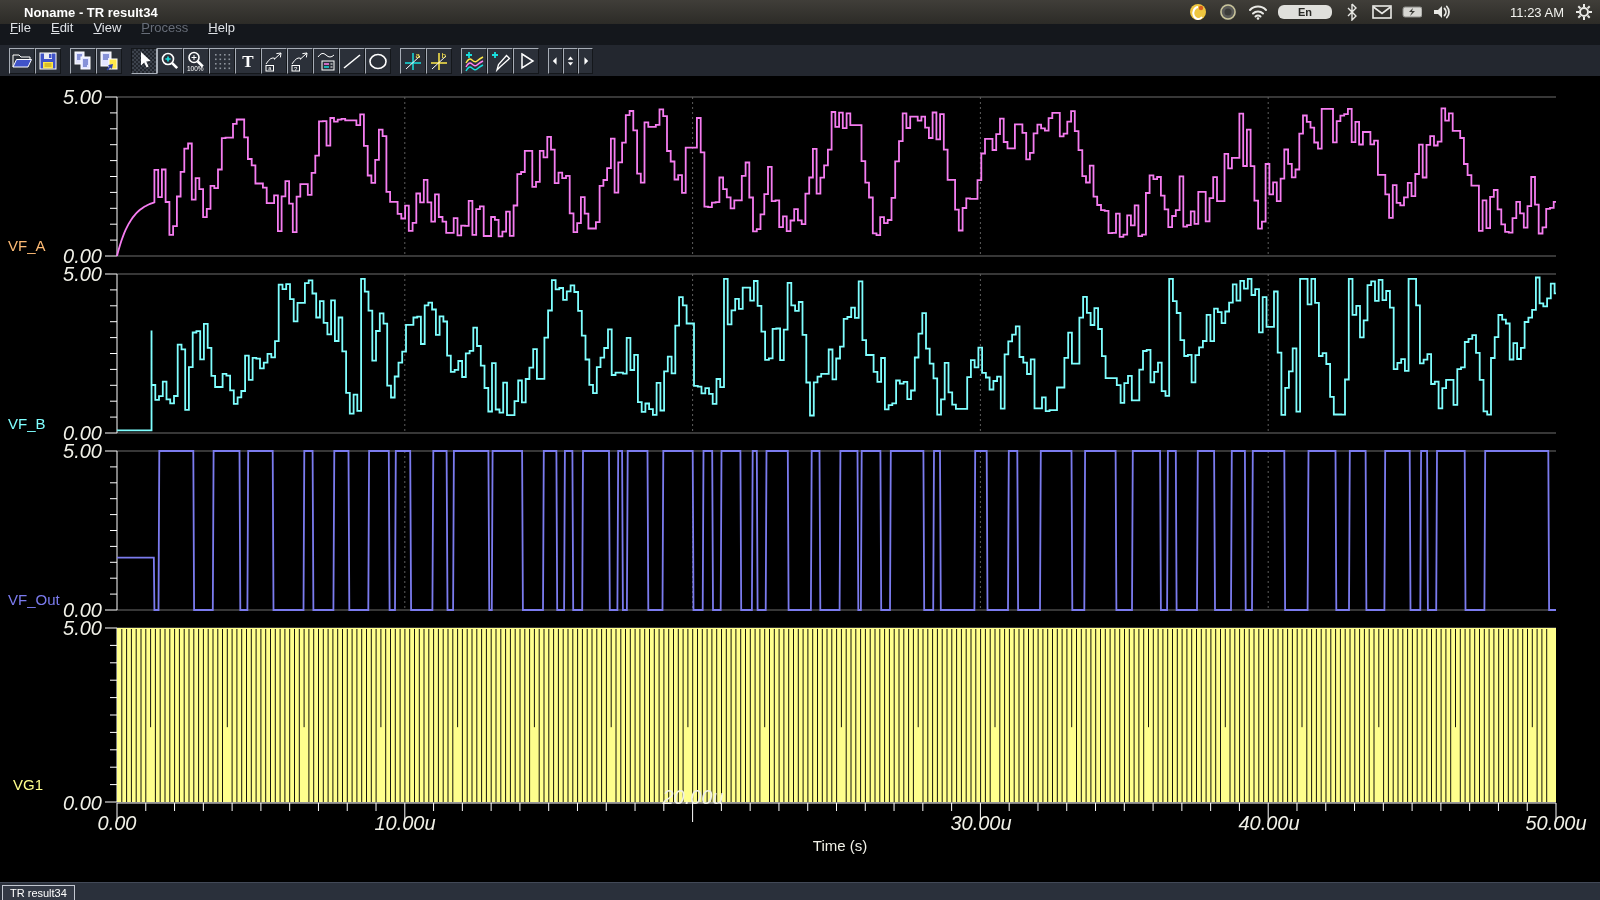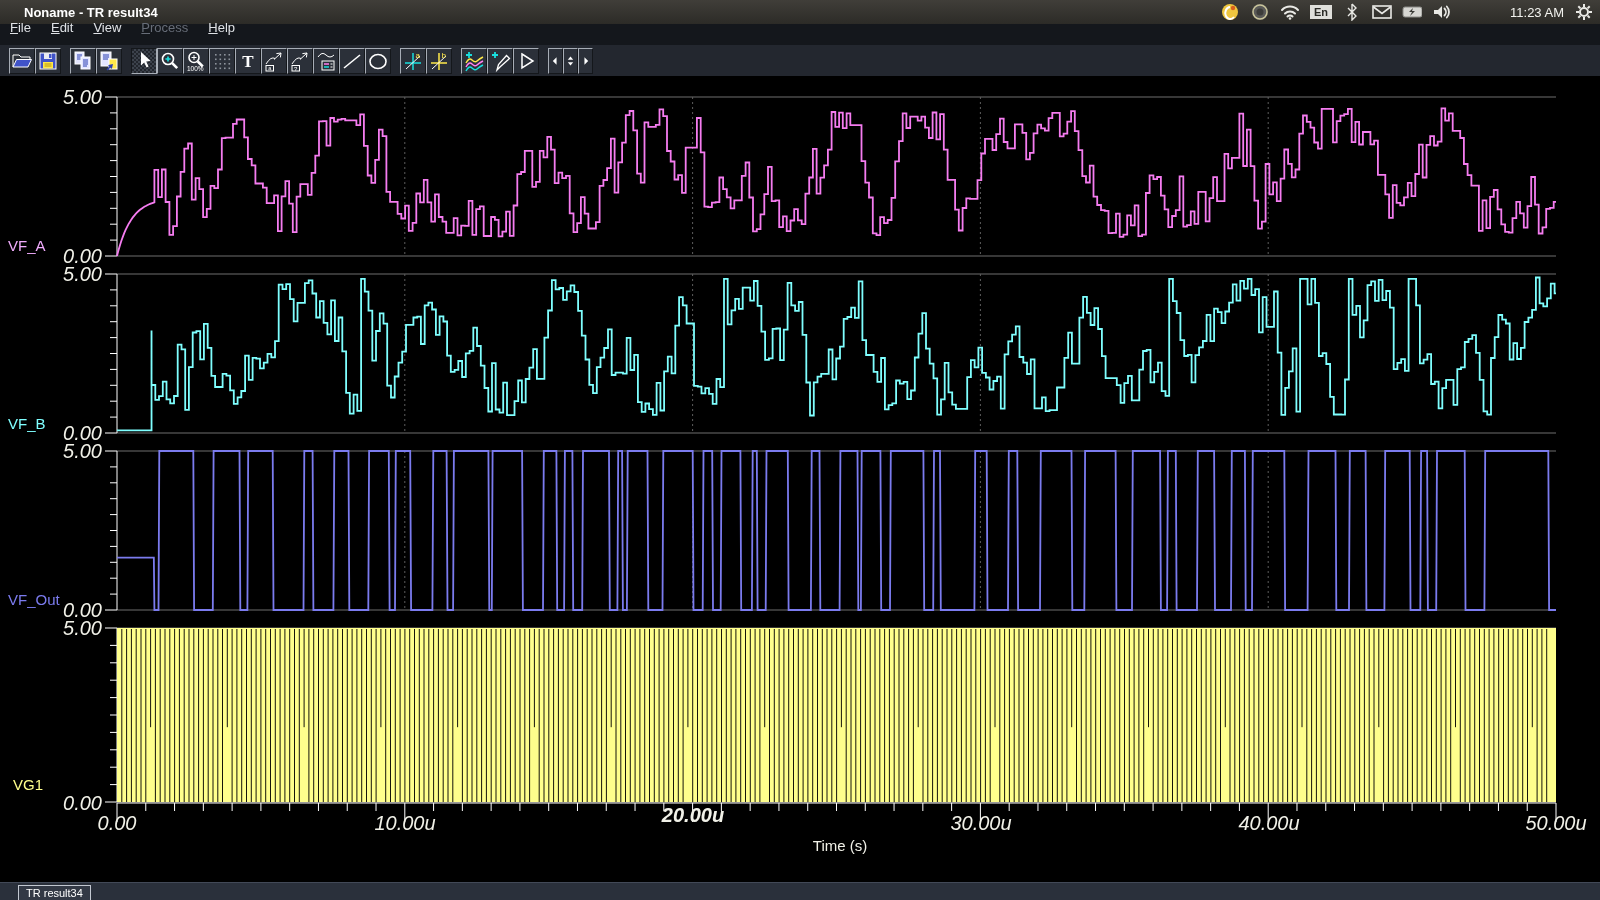--- a/index.html
+++ b/index.html
@@ -7,21 +7,21 @@
   #app{position:relative;width:1600px;height:900px;background:#000;}
 
   
   .titlebar{position:absolute;left:0;top:0;width:1600px;height:24px;
     background:linear-gradient(#403e39,#2c2b27);border-bottom:1px solid #1a1915;
     display:flex;align-items:center;}
   .titlebar .title{color:#ffffff;font-weight:bold;font-size:13px;padding-left:24px;flex:0 0 auto;}
   .tray{position:absolute;right:6px;top:0;height:24px;display:flex;align-items:center;gap:10px;}
   .tray .ticon{width:20px;height:20px;display:flex;align-items:center;justify-content:center;}
   .tray .kbd{background:#dfdfdb;color:#2a2a26;font-size:11px;font-weight:bold;
-    padding:1px 4px;border-radius:0;}
+    padding:1px 20px;border-radius:6px;}
   .tray .clock{color:#f2f2ee;font-size:13px;margin-left:48px;}
 
   
   .menubar{position:absolute;left:0;top:24px;width:1600px;height:21px;background:#14171c;
     display:flex;align-items:center;border-bottom:1px solid #0c0e11;}
   .menu-item{color:#dfe2e6;font-size:13px;padding:0 10px;height:36px;line-height:21px;cursor:default;}
   .menu-item.disabled{color:#676d78;text-align:right;}
   .menu-item u{text-decoration:underline;}
 
   
@@ -40,21 +40,21 @@
   .plot svg{position:absolute;left:0;top:0;}
   .axis-num{position:absolute;color:#f1f1e8;font-size:20px;font-style:italic;line-height:18px;}
   .ylab{width:66px;text-align:right;}
   .xlab{width:90px;text-align:center;}
   .xtitle{position:absolute;color:#f1f1e8;font-size:15px;width:160px;text-align:center;}
   .series-label{position:absolute;font-size:15px;line-height:18px;}
 
   
   .tabbar{position:absolute;left:0;top:882px;width:1600px;height:18px;background:#2a303b;
     border-top:1px solid #424957;display:flex;align-items:flex-end;}
-  .tab{margin-left:18px;height:16px;line-height:15px;padding:0 7px;background:#333945;color:#ffffff;
+  .tab{margin-left:2px;height:16px;line-height:15px;padding:0 7px;background:#333945;color:#ffffff;
     font-size:11px;border:1px solid #c3c8d1;border-bottom:none;box-sizing:border-box;}
 </style>
 </head>
 <body>
 
 <div id="app">
 
   <div class="titlebar">
     <span class="title">Noname - TR result34</span>
     <div class="tray">
@@ -426,37 +426,37 @@
         <line x1="1498.44" y1="727" x2="1498.44" y2="735" stroke="#ffffff"></line>
         <line x1="1527.22" y1="727" x2="1527.22" y2="735" stroke="#ffffff"></line>
         <line x1="1556" y1="727" x2="1556" y2="746" stroke="#ffffff"></line>
         <path d="M117,180L118.4,174.5L119.9,169.5L121.3,165.0L122.8,160.9L124.2,157.2L125.6,153.9L127.1,150.9L128.5,148.1L130.0,145.7L131.4,143.4L132.8,141.4L134.3,139.6L135.7,137.9L137.1,136.4L138.6,135.0L140.0,133.8L141.5,132.7L142.9,131.7L144.3,130.8L145.8,130.0L147.2,129.2L148.7,128.5L150.1,127.9L151.5,127.4L153.0,126.9L154.4,126.4L154.4,93.8L158.2,93.8L158.2,121.1L161.9,121.1L161.9,93.5L165.6,93.5L165.6,126.0L169.4,126.0L169.4,158.8L173.1,158.8L173.1,150.2L176.9,150.2L176.9,120.5L180.6,120.5L180.6,95.8L184.3,95.8L184.3,72.6L188.1,72.6L188.1,67.5L191.8,67.5L191.8,123.6L195.6,123.6L195.6,102.1L199.3,102.1L199.3,113.1L203.1,113.1L203.1,141.1L206.8,141.1L206.8,132.9L210.5,132.9L210.5,109.8L214.3,109.8L214.3,112.2L218.0,112.2L218.0,93.5L221.8,93.5L221.8,62.2L225.5,62.2L225.5,61.6L229.2,61.6L229.2,61.6L233.0,61.6L233.0,47.9L236.7,47.9L236.7,43.5L240.5,43.5L240.5,43.5L244.2,43.5L244.2,61.3L247.9,61.3L247.9,83.0L251.7,83.0L251.7,89.4L255.4,89.4L255.4,107.5L259.2,107.5L259.2,107.5L262.9,107.5L262.9,111.7L266.7,111.7L266.7,127.1L270.4,127.1L270.4,127.1L274.1,127.1L274.1,119.4L277.9,119.4L277.9,155.2L281.6,155.2L281.6,120.3L285.4,120.3L285.4,105.1L289.1,105.1L289.1,127.7L292.8,127.7L292.8,156.1L296.6,156.1L296.6,120.6L300.3,120.6L300.3,108.1L304.1,108.1L304.1,108.1L307.8,108.1L307.8,118.9L311.6,118.9L311.6,96.8L315.3,96.8L315.3,79.6L319.0,79.6L319.0,45.3L322.8,45.3L322.8,45.1L326.5,45.1L326.5,69.6L330.3,69.6L330.3,42.0L334.0,42.0L334.0,45.7L337.7,45.7L337.7,43.6L341.5,43.6L341.5,42.8L345.2,42.8L345.2,44.4L349.0,44.4L349.0,44.4L352.7,44.4L352.7,44.4L356.4,44.4L356.4,49.2L360.2,49.2L360.2,38.4L363.9,38.4L363.9,69.9L367.7,69.9L367.7,99.5L371.4,99.5L371.4,106.9L375.2,106.9L375.2,83.8L378.9,83.8L378.9,53.7L382.6,53.7L382.6,60.1L386.4,60.1L386.4,115.9L390.1,115.9L390.1,125.9L393.9,125.9L393.9,125.9L397.6,125.9L397.6,137.9L401.3,137.9L401.3,142.5L405.1,142.5L405.1,129.7L408.8,129.7L408.8,154.9L412.6,154.9L412.6,146.9L416.3,146.9L416.3,117.5L420.1,117.5L420.1,126.4L423.8,126.4L423.8,103.9L427.5,103.9L427.5,126.3L431.3,126.3L431.3,145.7L435.0,145.7L435.0,118.3L438.8,118.3L438.8,141.0L442.5,141.0L442.5,145.6L446.2,145.6L446.2,156.8L450.0,156.8L450.0,156.8L453.7,156.8L453.7,142.1L457.5,142.1L457.5,159.3L461.2,159.3L461.2,149.7L465.0,149.7L465.0,149.9L468.7,149.9L468.7,124.8L472.4,124.8L472.4,158.8L476.2,158.8L476.2,133.1L479.9,133.1L479.9,130.3L483.7,130.3L483.7,160.0L487.4,160.0L487.4,160.0L491.1,160.0L491.1,141.0L494.9,141.0L494.9,143.9L498.6,143.9L498.6,160.4L502.4,160.4L502.4,155.7L506.1,155.7L506.1,135.7L509.8,135.7L509.8,159.9L513.6,159.9L513.6,129.5L517.3,129.5L517.3,98.1L521.1,98.1L521.1,96.0L524.8,96.0L524.8,74.8L528.6,74.8L528.6,74.8L532.3,74.8L532.3,110.9L536.0,110.9L536.0,105.9L539.8,105.9L539.8,74.8L543.5,74.8L543.5,81.3L547.3,81.3L547.3,60.9L551.0,60.9L551.0,73.7L554.7,73.7L554.7,107.2L558.5,107.2L558.5,96.6L562.2,96.6L562.2,102.1L566.0,102.1L566.0,99.8L569.7,99.8L569.7,137.3L573.5,137.3L573.5,156.2L577.2,156.2L577.2,147.2L580.9,147.2L580.9,121.2L584.7,121.2L584.7,137.7L588.4,137.7L588.4,152.5L592.2,152.5L592.2,152.5L595.9,152.5L595.9,146.1L599.6,146.1L599.6,109.8L603.4,109.8L603.4,104.0L607.1,104.0L607.1,92.2L610.9,92.2L610.9,62.6L614.6,62.6L614.6,116.7L618.3,116.7L618.3,86.3L622.1,86.3L622.1,66.7L625.8,66.7L625.8,39.1L629.6,39.1L629.6,35.0L633.3,35.0L633.3,54.3L637.1,54.3L637.1,97.6L640.8,97.6L640.8,106.7L644.5,106.7L644.5,46.4L648.3,46.4L648.3,50.9L652.0,50.9L652.0,50.9L655.8,50.9L655.8,48.8L659.5,48.8L659.5,33.3L663.2,33.3L663.2,40.2L667.0,40.2L667.0,75.0L670.7,75.0L670.7,85.5L674.5,85.5L674.5,103.5L678.2,103.5L678.2,99.1L682.0,99.1L682.0,116.8L685.7,116.8L685.7,71.6L689.4,71.6L689.4,71.6L693.2,71.6L693.2,71.6L696.9,71.6L696.9,42.0L700.7,42.0L700.7,76.3L704.4,76.3L704.4,130.7L708.1,130.7L708.1,131.1L711.9,131.1L711.9,126.6L715.6,126.6L715.6,126.1L719.4,126.1L719.4,101.5L723.1,101.5L723.1,113.1L726.8,113.1L726.8,121.3L730.6,121.3L730.6,132.4L734.3,132.4L734.3,124.3L738.1,124.3L738.1,124.3L741.8,124.3L741.8,99.8L745.6,99.8L745.6,86.5L749.3,86.5L749.3,121.5L753.0,121.5L753.0,155.3L756.8,155.3L756.8,153.2L760.5,153.2L760.5,138.3L764.3,138.3L764.3,118.1L768.0,118.1L768.0,90.9L771.7,90.9L771.7,125.2L775.5,125.2L775.5,124.3L779.2,124.3L779.2,151.2L783.0,151.2L783.0,140.4L786.7,140.4L786.7,155.2L790.5,155.2L790.5,144.5L794.2,144.5L794.2,133.1L797.9,133.1L797.9,144.4L801.7,144.4L801.7,148.1L805.4,148.1L805.4,117.7L809.2,117.7L809.2,101.5L812.9,101.5L812.9,72.8L816.6,72.8L816.6,117.7L820.4,117.7L820.4,101.7L824.1,101.7L824.1,89.4L827.9,89.4L827.9,73.6L831.6,73.6L831.6,36.0L835.3,36.0L835.3,50.8L839.1,50.8L839.1,36.7L842.8,36.7L842.8,52.1L846.6,52.1L846.6,37.3L850.3,37.3L850.3,49.1L854.1,49.1L854.1,49.1L857.8,49.1L857.8,49.1L861.5,49.1L861.5,85.1L865.3,85.1L865.3,106.6L869.0,106.6L869.0,121.5L872.8,121.5L872.8,157.3L876.5,157.3L876.5,159.1L880.2,159.1L880.2,141.1L884.0,141.1L884.0,147.2L887.7,147.2L887.7,144.0L891.5,144.0L891.5,121.8L895.2,121.8L895.2,85.4L899.0,85.4L899.0,65.2L902.7,65.2L902.7,37.4L906.4,37.4L906.4,52.0L910.2,52.0L910.2,40.6L913.9,40.6L913.9,40.6L917.7,40.6L917.7,44.6L921.4,44.6L921.4,40.7L925.1,40.7L925.1,51.6L928.9,51.6L928.9,62.0L932.6,62.0L932.6,36.5L936.4,36.5L936.4,63.3L940.1,63.3L940.1,38.2L943.8,38.2L943.8,73.7L947.6,73.7L947.6,103.8L951.3,103.8L951.3,103.8L955.1,103.8L955.1,133.7L958.8,133.7L958.8,154.5L962.6,154.5L962.6,132.0L966.3,132.0L966.3,122.4L970.0,122.4L970.0,122.9L973.8,122.9L973.8,122.9L977.5,122.9L977.5,104.2L981.3,104.2L981.3,77.5L985.0,77.5L985.0,62.9L988.7,62.9L988.7,62.9L992.5,62.9L992.5,74.0L996.2,74.0L996.2,58.1L1000.0,58.1L1000.0,42.6L1003.7,42.6L1003.7,66.0L1007.5,66.0L1007.5,72.4L1011.2,72.4L1011.2,72.4L1014.9,72.4L1014.9,48.4L1018.7,48.4L1018.7,48.4L1022.4,48.4L1022.4,56.9L1026.2,56.9L1026.2,83.4L1029.9,83.4L1029.9,76.8L1033.6,76.8L1033.6,57.4L1037.4,57.4L1037.4,48.7L1041.1,48.7L1041.1,52.3L1044.9,52.3L1044.9,54.7L1048.6,54.7L1048.6,42.1L1052.3,42.1L1052.3,36.8L1056.1,36.8L1056.1,36.8L1059.8,36.8L1059.8,60.3L1063.6,60.3L1063.6,57.7L1067.3,57.7L1067.3,45.7L1071.1,45.7L1071.1,35.2L1074.8,35.2L1074.8,55.2L1078.5,55.2L1078.5,74.1L1082.3,74.1L1082.3,100.2L1086.0,100.2L1086.0,106.5L1089.8,106.5L1089.8,89.6L1093.5,89.6L1093.5,120.7L1097.2,120.7L1097.2,129.0L1101.0,129.0L1101.0,134.1L1104.7,134.1L1104.7,134.8L1108.5,134.8L1108.5,157.1L1112.2,157.1L1112.2,156.9L1116.0,156.9L1116.0,137.6L1119.7,137.6L1119.7,160.8L1123.4,160.8L1123.4,158.6L1127.2,158.6L1127.2,139.3L1130.9,139.3L1130.9,149.4L1134.7,149.4L1134.7,129.4L1138.4,129.4L1138.4,160.1L1142.1,160.1L1142.1,158.6L1145.9,158.6L1145.9,117.0L1149.6,117.0L1149.6,99.3L1153.4,99.3L1153.4,103.2L1157.1,103.2L1157.1,101.0L1160.9,101.0L1160.9,119.6L1164.6,119.6L1164.6,133.3L1168.3,133.3L1168.3,151.2L1172.1,151.2L1172.1,140.0L1175.8,140.0L1175.8,134.2L1179.6,134.2L1179.6,100.4L1183.3,100.4L1183.3,150.7L1187.0,150.7L1187.0,149.2L1190.8,149.2L1190.8,135.4L1194.5,135.4L1194.5,147.9L1198.3,147.9L1198.3,115.8L1202.0,115.8L1202.0,115.8L1205.7,115.8L1205.7,145.3L1209.5,145.3L1209.5,122.1L1213.2,122.1L1213.2,101.2L1217.0,101.2L1217.0,125.1L1220.7,125.1L1220.7,125.1L1224.5,125.1L1224.5,77.9L1228.2,77.9L1228.2,92.4L1231.9,92.4L1231.9,81.8L1235.7,81.8L1235.7,81.8L1239.4,81.8L1239.4,37.7L1243.2,37.7L1243.2,90.0L1246.9,90.0L1246.9,53.7L1250.6,53.7L1250.6,90.1L1254.4,90.1L1254.4,124.7L1258.1,124.7L1258.1,152.7L1261.9,152.7L1261.9,145.6L1265.6,145.6L1265.6,88.0L1269.4,88.0L1269.4,118.3L1273.1,118.3L1273.1,106.4L1276.8,106.4L1276.8,125.2L1280.6,125.2L1280.6,102.6L1284.3,102.6L1284.3,73.5L1288.1,73.5L1288.1,87.9L1291.8,87.9L1291.8,101.3L1295.5,101.3L1295.5,93.5L1299.3,93.5L1299.3,57.6L1303.0,57.6L1303.0,39.5L1306.8,39.5L1306.8,45.8L1310.5,45.8L1310.5,51.6L1314.2,51.6L1314.2,66.5L1318.0,66.5L1318.0,72.7L1321.7,72.7L1321.7,32.9L1325.5,32.9L1325.5,32.9L1329.2,32.9L1329.2,32.9L1333.0,32.9L1333.0,66.4L1336.7,66.4L1336.7,45.2L1340.4,45.2L1340.4,39.6L1344.2,39.6L1344.2,38.2L1347.9,38.2L1347.9,32.8L1351.7,32.8L1351.7,66.1L1355.4,66.1L1355.4,45.9L1359.1,45.9L1359.1,68.5L1362.9,68.5L1362.9,56.0L1366.6,56.0L1366.6,56.0L1370.4,56.0L1370.4,68.4L1374.1,68.4L1374.1,64.7L1377.9,64.7L1377.9,98.9L1381.6,98.9L1381.6,98.9L1385.3,98.9L1385.3,118.3L1389.1,118.3L1389.1,141.9L1392.8,141.9L1392.8,109.1L1396.6,109.1L1396.6,126.9L1400.3,126.9L1400.3,129.4L1404.0,129.4L1404.0,121.3L1407.8,121.3L1407.8,106.8L1411.5,106.8L1411.5,120.1L1415.3,120.1L1415.3,98.0L1419.0,98.0L1419.0,68.6L1422.7,68.6L1422.7,101.5L1426.5,101.5L1426.5,68.9L1430.2,68.9L1430.2,60.1L1434.0,60.1L1434.0,69.5L1437.7,69.5L1437.7,65.7L1441.5,65.7L1441.5,32.3L1445.2,32.3L1445.2,44.7L1448.9,44.7L1448.9,37.4L1452.7,37.4L1452.7,54.8L1456.4,54.8L1456.4,54.8L1460.2,54.8L1460.2,62.0L1463.9,62.0L1463.9,88.0L1467.6,88.0L1467.6,99.2L1471.4,99.2L1471.4,109.6L1475.1,109.6L1475.1,109.6L1478.9,109.6L1478.9,154.9L1482.6,154.9L1482.6,124.3L1486.4,124.3L1486.4,152.1L1490.1,152.1L1490.1,120.8L1493.8,120.8L1493.8,114.0L1497.6,114.0L1497.6,133.3L1501.3,133.3L1501.3,148.4L1505.1,148.4L1505.1,155.9L1508.8,155.9L1508.8,156.7L1512.5,156.7L1512.5,142.2L1516.3,142.2L1516.3,125.9L1520.0,125.9L1520.0,137.3L1523.8,137.3L1523.8,151.7L1527.5,151.7L1527.5,130.2L1531.2,130.2L1531.2,101.0L1535.0,101.0L1535.0,128.6L1538.7,128.6L1538.7,157.5L1542.5,157.5L1542.5,151.3L1546.2,151.3L1546.2,132.8L1550.0,132.8L1550.0,131.8L1553.7,131.8L1553.7,125.8L1556,125.8" fill="none" stroke="#F57CF0" stroke-width="1.8"></path>
         <path d="M117,354.456L151.536,354.456L151.536,255.5L151.5,255.5L151.5,309.0L155.3,309.0L155.3,323.9L159.0,323.9L159.0,320.1L162.8,320.1L162.8,305.7L166.5,305.7L166.5,323.3L170.2,323.3L170.2,327.3L174.0,327.3L174.0,320.0L177.7,320.0L177.7,268.7L181.5,268.7L181.5,273.4L185.2,273.4L185.2,333.9L188.9,333.9L188.9,291.1L192.7,291.1L192.7,256.5L196.4,256.5L196.4,255.2L200.2,255.2L200.2,283.4L203.9,283.4L203.9,247.9L207.7,247.9L207.7,271.8L211.4,271.8L211.4,299.8L215.1,299.8L215.1,311.0L218.9,311.0L218.9,311.0L222.6,311.0L222.6,297.9L226.4,297.9L226.4,299.7L230.1,299.7L230.1,314.3L233.8,314.3L233.8,327.9L237.6,327.9L237.6,321.4L241.3,321.4L241.3,315.0L245.1,315.0L245.1,279.6L248.8,279.6L248.8,303.9L252.6,303.9L252.6,281.9L256.3,281.9L256.3,282.6L260.0,282.6L260.0,292.3L263.8,292.3L263.8,286.7L267.5,286.7L267.5,277.9L271.3,277.9L271.3,281.3L275.0,281.3L275.0,265.1L278.7,265.1L278.7,208.7L282.5,208.7L282.5,213.1L286.2,213.1L286.2,208.1L290.0,208.1L290.0,223.2L293.7,223.2L293.7,245.3L297.5,245.3L297.5,226.8L301.2,226.8L301.2,226.8L304.9,226.8L304.9,207.2L308.7,207.2L308.7,204.4L312.4,204.4L312.4,217.5L316.2,217.5L316.2,241.5L319.9,241.5L319.9,225.1L323.6,225.1L323.6,246.9L327.4,246.9L327.4,258.3L331.1,258.3L331.1,224.4L334.9,224.4L334.9,265.0L338.6,265.0L338.6,241.5L342.3,241.5L342.3,275.4L346.1,275.4L346.1,316.8L349.8,316.8L349.8,337.7L353.6,337.7L353.6,318.6L357.3,318.6L357.3,334.9L361.1,334.9L361.1,202.8L364.8,202.8L364.8,215.7L368.5,215.7L368.5,234.6L372.3,234.6L372.3,284.6L376.0,284.6L376.0,255.0L379.8,255.0L379.8,237.3L383.5,237.3L383.5,247.7L387.2,247.7L387.2,309.6L391.0,309.6L391.0,321.5L394.7,321.5L394.7,300.5L398.5,300.5L398.5,286.7L402.2,286.7L402.2,275.7L406.0,275.7L406.0,248.9L409.7,248.9L409.7,248.9L413.4,248.9L413.4,241.5L417.2,241.5L417.2,240.6L420.9,240.6L420.9,268.0L424.7,268.0L424.7,229.4L428.4,229.4L428.4,226.7L432.1,226.7L432.1,233.5L435.9,233.5L435.9,258.8L439.6,258.8L439.6,240.3L443.4,240.3L443.4,245.5L447.1,245.5L447.1,279.6L450.8,279.6L450.8,295.8L454.6,295.8L454.6,293.9L458.3,293.9L458.3,285.0L462.1,285.0L462.1,301.0L465.8,301.0L465.8,277.3L469.6,277.3L469.6,274.9L473.3,274.9L473.3,251.7L477.0,251.7L477.0,270.0L480.8,270.0L480.8,289.6L484.5,289.6L484.5,312.0L488.3,312.0L488.3,335.5L492.0,335.5L492.0,287.1L495.7,287.1L495.7,333.5L499.5,333.5L499.5,336.6L503.2,336.6L503.2,306.6L507.0,306.6L507.0,339.1L510.7,339.1L510.7,339.1L514.5,339.1L514.5,325.2L518.2,325.2L518.2,304.5L521.9,304.5L521.9,326.4L525.7,326.4L525.7,303.0L529.4,303.0L529.4,291.6L533.2,291.6L533.2,273.1L536.9,273.1L536.9,302.8L540.6,302.8L540.6,302.8L544.4,302.8L544.4,261.6L548.1,261.6L548.1,234.5L551.9,234.5L551.9,204.2L555.6,204.2L555.6,213.4L559.3,213.4L559.3,212.0L563.1,212.0L563.1,223.8L566.8,223.8L566.8,215.4L570.6,215.4L570.6,209.3L574.3,209.3L574.3,216.0L578.1,216.0L578.1,234.9L581.8,234.9L581.8,259.7L585.5,259.7L585.5,283.5L589.3,283.5L589.3,308.8L593.0,308.8L593.0,317.2L596.8,317.2L596.8,291.2L600.5,291.2L600.5,281.6L604.2,281.6L604.2,272.0L608.0,272.0L608.0,253.4L611.7,253.4L611.7,299.0L615.5,299.0L615.5,296.6L619.2,296.6L619.2,296.6L623.0,296.6L623.0,297.6L626.7,297.6L626.7,261.8L630.4,261.8L630.4,294.0L634.2,294.0L634.2,278.9L637.9,278.9L637.9,326.2L641.7,326.2L641.7,335.9L645.4,335.9L645.4,327.5L649.1,327.5L649.1,333.1L652.9,333.1L652.9,338.8L656.6,338.8L656.6,306.8L660.4,306.8L660.4,334.5L664.1,334.5L664.1,295.3L667.8,295.3L667.8,280.6L671.6,280.6L671.6,297.3L675.3,297.3L675.3,249.6L679.1,249.6L679.1,221.2L682.8,221.2L682.8,229.4L686.6,229.4L686.6,247.5L690.3,247.5L690.3,247.5L694.0,247.5L694.0,309.8L697.8,309.8L697.8,310.6L701.5,310.6L701.5,317.4L705.3,317.4L705.3,312.2L709.0,312.2L709.0,317.9L712.7,317.9L712.7,327.9L716.5,327.9L716.5,303.0L720.2,303.0L720.2,311.2L724.0,311.2L724.0,202.8L727.7,202.8L727.7,248.3L731.5,248.3L731.5,234.3L735.2,234.3L735.2,222.8L738.9,222.8L738.9,232.8L742.7,232.8L742.7,211.6L746.4,211.6L746.4,211.6L750.2,211.6L750.2,224.7L753.9,224.7L753.9,205.0L757.6,205.0L757.6,229.9L761.4,229.9L761.4,255.6L765.1,255.6L765.1,283.8L768.9,283.8L768.9,282.3L772.6,282.3L772.6,252.8L776.3,252.8L776.3,252.5L780.1,252.5L780.1,284.2L783.8,284.2L783.8,253.6L787.6,253.6L787.6,206.8L791.3,206.8L791.3,229.4L795.1,229.4L795.1,234.9L798.8,234.9L798.8,226.0L802.5,226.0L802.5,258.9L806.3,258.9L806.3,306.5L810.0,306.5L810.0,339.5L813.8,339.5L813.8,306.3L817.5,306.3L817.5,300.7L821.2,300.7L821.2,297.8L825.0,297.8L825.0,297.8L828.7,297.8L828.7,273.5L832.5,273.5L832.5,303.4L836.2,303.4L836.2,282.5L840.0,282.5L840.0,270.6L843.7,270.6L843.7,242.9L847.4,242.9L847.4,241.0L851.2,241.0L851.2,231.6L854.9,231.6L854.9,241.8L858.7,241.8L858.7,205.3L862.4,205.3L862.4,264.1L866.1,264.1L866.1,279.0L869.9,279.0L869.9,279.0L873.6,279.0L873.6,295.9L877.4,295.9L877.4,305.9L881.1,305.9L881.1,282.0L884.9,282.0L884.9,333.4L888.6,333.4L888.6,329.2L892.3,329.2L892.3,327.4L896.1,327.4L896.1,304.5L899.8,304.5L899.8,307.7L903.6,307.7L903.6,305.9L907.3,305.9L907.3,323.2L911.0,323.2L911.0,314.5L914.8,314.5L914.8,281.5L918.5,281.5L918.5,257.6L922.3,257.6L922.3,237.1L926.0,237.1L926.0,272.7L929.7,272.7L929.7,287.6L933.5,287.6L933.5,302.4L937.2,302.4L937.2,338.7L941.0,338.7L941.0,323.4L944.7,323.4L944.7,286.9L948.5,286.9L948.5,316.4L952.2,316.4L952.2,328.7L955.9,328.7L955.9,332.9L959.7,332.9L959.7,332.9L963.4,332.9L963.4,332.9L967.2,332.9L967.2,301.2L970.9,301.2L970.9,284.1L974.6,284.1L974.6,291.3L978.4,291.3L978.4,271.7L982.1,271.7L982.1,296.8L985.9,296.8L985.9,301.5L989.6,301.5L989.6,313.5L993.4,313.5L993.4,305.0L997.1,305.0L997.1,300.7L1000.8,300.7L1000.8,332.6L1004.6,332.6L1004.6,278.3L1008.3,278.3L1008.3,265.4L1012.1,265.4L1012.1,258.7L1015.8,258.7L1015.8,250.3L1019.5,250.3L1019.5,281.0L1023.3,281.0L1023.3,286.6L1027.0,286.6L1027.0,298.0L1030.8,298.0L1030.8,283.3L1034.5,283.3L1034.5,332.3L1038.2,332.3L1038.2,332.3L1042.0,332.3L1042.0,321.4L1045.7,321.4L1045.7,335.1L1049.5,335.1L1049.5,334.1L1053.2,334.1L1053.2,334.1L1057.0,334.1L1057.0,311.5L1060.7,311.5L1060.7,311.5L1064.4,311.5L1064.4,281.8L1068.2,281.8L1068.2,256.7L1071.9,256.7L1071.9,287.6L1075.7,287.6L1075.7,287.6L1079.4,287.6L1079.4,241.7L1083.1,241.7L1083.1,220.9L1086.9,220.9L1086.9,236.9L1090.6,236.9L1090.6,249.0L1094.4,249.0L1094.4,232.1L1098.1,232.1L1098.1,253.0L1101.9,253.0L1101.9,280.2L1105.6,280.2L1105.6,302.2L1109.3,302.2L1109.3,302.2L1113.1,302.2L1113.1,302.2L1116.8,302.2L1116.8,309.1L1120.6,309.1L1120.6,326.9L1124.3,326.9L1124.3,307.2L1128.0,307.2L1128.0,299.8L1131.8,299.8L1131.8,324.4L1135.5,324.4L1135.5,324.4L1139.3,324.4L1139.3,293.7L1143.0,293.7L1143.0,275.0L1146.7,275.0L1146.7,273.8L1150.5,273.8L1150.5,306.3L1154.2,306.3L1154.2,295.8L1158.0,295.8L1158.0,286.6L1161.7,286.6L1161.7,315.2L1165.5,315.2L1165.5,319.9L1169.2,319.9L1169.2,202.8L1172.9,202.8L1172.9,225.1L1176.7,225.1L1176.7,237.0L1180.4,237.0L1180.4,264.2L1184.2,264.2L1184.2,280.0L1187.9,280.0L1187.9,278.8L1191.6,278.8L1191.6,306.4L1195.4,306.4L1195.4,279.2L1199.1,279.2L1199.1,271.4L1202.9,271.4L1202.9,265.0L1206.6,265.0L1206.6,238.8L1210.4,238.8L1210.4,265.2L1214.1,265.2L1214.1,232.6L1217.8,232.6L1217.8,236.2L1221.6,236.2L1221.6,247.2L1225.3,247.2L1225.3,235.5L1229.1,235.5L1229.1,226.7L1232.8,226.7L1232.8,208.4L1236.5,208.4L1236.5,224.7L1240.3,224.7L1240.3,204.9L1244.0,204.9L1244.0,212.7L1247.8,212.7L1247.8,202.8L1251.5,202.8L1251.5,219.0L1255.2,219.0L1255.2,213.2L1259.0,213.2L1259.0,256.4L1262.7,256.4L1262.7,221.2L1266.5,221.2L1266.5,250.8L1270.2,250.8L1270.2,250.8L1274.0,250.8L1274.0,215.5L1277.7,215.5L1277.7,276.7L1281.4,276.7L1281.4,338.8L1285.2,338.8L1285.2,311.9L1288.9,311.9L1288.9,295.3L1292.7,295.3L1292.7,272.3L1296.4,272.3L1296.4,335.6L1300.1,335.6L1300.1,202.8L1303.9,202.8L1303.9,202.9L1307.6,202.9L1307.6,228.4L1311.4,228.4L1311.4,202.8L1315.1,202.8L1315.1,226.8L1318.9,226.8L1318.9,280.0L1322.6,280.0L1322.6,277.1L1326.3,277.1L1326.3,288.0L1330.1,288.0L1330.1,320.9L1333.8,320.9L1333.8,338.5L1337.6,338.5L1337.6,338.5L1341.3,338.5L1341.3,338.7L1345.0,338.7L1345.0,303.5L1348.8,303.5L1348.8,202.8L1352.5,202.8L1352.5,238.9L1356.3,238.9L1356.3,229.8L1360.0,229.8L1360.0,261.3L1363.7,261.3L1363.7,244.3L1367.5,244.3L1367.5,209.1L1371.2,209.1L1371.2,205.4L1375.0,205.4L1375.0,224.8L1378.7,224.8L1378.7,203.8L1382.5,203.8L1382.5,224.2L1386.2,224.2L1386.2,215.0L1389.9,215.0L1389.9,231.6L1393.7,231.6L1393.7,293.1L1397.4,293.1L1397.4,286.8L1401.2,286.8L1401.2,283.1L1404.9,283.1L1404.9,294.8L1408.6,294.8L1408.6,202.8L1412.4,202.8L1412.4,202.8L1416.1,202.8L1416.1,229.3L1419.9,229.3L1419.9,287.3L1423.6,287.3L1423.6,283.7L1427.4,283.7L1427.4,278.1L1431.1,278.1L1431.1,308.0L1434.8,308.0L1434.8,305.7L1438.6,305.7L1438.6,332.4L1442.3,332.4L1442.3,312.1L1446.1,312.1L1446.1,303.9L1449.8,303.9L1449.8,303.9L1453.5,303.9L1453.5,328.8L1457.3,328.8L1457.3,293.1L1461.0,293.1L1461.0,291.4L1464.8,291.4L1464.8,266.0L1468.5,266.0L1468.5,262.9L1472.3,262.9L1472.3,259.1L1476.0,259.1L1476.0,276.9L1479.7,276.9L1479.7,303.9L1483.5,303.9L1483.5,335.3L1487.2,335.3L1487.2,338.6L1491.0,338.6L1491.0,282.0L1494.7,282.0L1494.7,261.2L1498.4,261.2L1498.4,239.0L1502.2,239.0L1502.2,243.7L1505.9,243.7L1505.9,247.5L1509.7,247.5L1509.7,283.5L1513.4,283.5L1513.4,267.1L1517.1,267.1L1517.1,283.0L1520.9,283.0L1520.9,271.9L1524.6,271.9L1524.6,246.0L1528.4,246.0L1528.4,241.7L1532.1,241.7L1532.1,233.9L1535.9,233.9L1535.9,201.5L1539.6,201.5L1539.6,227.4L1543.3,227.4L1543.3,230.3L1547.1,230.3L1547.1,222.3L1550.8,222.3L1550.8,207.6L1554.6,207.6L1554.6,217.4L1556,217.4" fill="none" stroke="#7FFFFF" stroke-width="1.8"></path>
         <path d="M117,481.53000000000003L153.8384,481.53000000000003L154.414,534L158.5,534L159.3,375L193.3,375L194.1,534L212.8,534L213.6,375L239.5,375L240.3,534L247.4,534L248.2,375L272.7,375L273.5,534L303.5,534L304.3,375L312.6,375L313.4,534L333.4,534L334.3,375L348.5,375L349.3,534L368.3,534L369.1,375L388.8,375L389.6,534L395.0,534L395.8,375L410.2,375L411.1,534L432.4,534L433.3,375L446.6,375L447.5,534L453.1,534L453.9,375L488.4,375L489.3,534L491.8,534L492.6,375L522.1,375L522.9,534L543.0,534L543.8,375L556.4,375L557.2,534L564.1,534L564.9,375L572.4,375L573.2,534L582.2,534L583.0,375L609.0,375L609.8,534L617.4,534L618.2,375L622.1,375L622.9,534L626.9,534L627.7,375L647.5,375L648.3,534L662.5,534L663.3,375L692.7,375L693.5,534L702.7,534L703.5,375L712.2,375L713.0,534L720.7,534L721.5,375L740.4,375L741.2,534L751.9,534L752.7,375L756.8,375L757.6,534L765.7,534L766.5,375L787.8,375L788.6,534L810.9,534L811.7,375L819.5,375L820.3,534L839.6,534L840.4,375L857.5,375L858.3,534L860.9,534L861.7,375L880.4,375L881.2,534L890.0,534L890.8,375L923.4,375L924.2,534L933.2,534L934.0,375L940.0,375L940.8,534L974.4,534L975.2,375L986.7,375L987.5,534L1008.0,534L1008.8,375L1017.3,375L1018.1,534L1040.0,534L1040.8,375L1071.5,375L1072.3,534L1084.3,534L1085.1,375L1115.6,375L1116.4,534L1132.0,534L1132.8,375L1160.1,375L1160.9,534L1167.1,534L1167.9,375L1175.8,375L1176.6,534L1197.0,534L1197.8,375L1214.1,375L1215.0,534L1231.0,534L1231.8,375L1244.9,375L1245.7,534L1252.0,534L1252.8,375L1284.3,375L1285.1,534L1307.6,534L1308.5,375L1335.5,375L1336.3,534L1349.0,534L1349.8,375L1365.6,375L1366.4,534L1384.4,534L1385.2,375L1409.7,375L1410.5,534L1420.3,534L1421.1,375L1427.1,375L1427.9,534L1436.2,534L1437.0,375L1464.7,375L1465.5,534L1484.4,534L1485.2,375L1548.3,375L1549.1,534L1556.0,534" fill="none" stroke="#7B7BEE" stroke-width="1.8"></path>
         <rect x="117" y="552" width="1439" height="174" fill="#FFFF8C"></rect>
         <path d="M121.8,553L121.8,726M126.6,553L126.6,726M131.4,553L131.4,726M136.2,553L136.2,726M141.0,553L141.0,726M145.8,553L145.8,726M150.6,553L150.6,651.2M155.4,553L155.4,726M160.2,553L160.2,726M165.0,553L165.0,726M169.8,553L169.8,726M174.6,553L174.6,726M179.4,553L179.4,726M184.2,553L184.2,726M189.0,553L189.0,726M193.8,553L193.8,726M198.6,553L198.6,726M203.4,553L203.4,726M208.2,553L208.2,726M213.0,553L213.0,726M217.8,553L217.8,726M222.5,553L222.5,726M227.3,553L227.3,651.2M232.1,553L232.1,726M236.9,553L236.9,726M241.7,553L241.7,726M246.5,553L246.5,726M251.3,553L251.3,726M256.1,553L256.1,726M260.9,553L260.9,726M265.7,553L265.7,726M270.5,553L270.5,726M275.3,553L275.3,726M280.1,553L280.1,726M284.9,553L284.9,726M289.7,553L289.7,726M294.5,553L294.5,726M299.3,553L299.3,726M304.1,553L304.1,651.2M308.9,553L308.9,726M313.7,553L313.7,726M318.5,553L318.5,726M323.3,553L323.3,726M328.1,553L328.1,726M332.9,553L332.9,726M337.7,553L337.7,726M342.5,553L342.5,726M347.3,553L347.3,726M352.1,553L352.1,726M356.9,553L356.9,726M361.7,553L361.7,726M366.5,553L366.5,726M371.3,553L371.3,726M376.1,553L376.1,726M380.9,553L380.9,651.2M385.7,553L385.7,726M390.5,553L390.5,726M395.3,553L395.3,726M400.1,553L400.1,726M404.9,553L404.9,726M409.7,553L409.7,726M414.5,553L414.5,726M419.3,553L419.3,726M424.0,553L424.0,726M428.8,553L428.8,726M433.6,553L433.6,726M438.4,553L438.4,726M443.2,553L443.2,726M448.0,553L448.0,726M452.8,553L452.8,726M457.6,553L457.6,651.2M462.4,553L462.4,726M467.2,553L467.2,726M472.0,553L472.0,726M476.8,553L476.8,726M481.6,553L481.6,726M486.4,553L486.4,726M491.2,553L491.2,726M496.0,553L496.0,726M500.8,553L500.8,726M505.6,553L505.6,726M510.4,553L510.4,726M515.2,553L515.2,726M520.0,553L520.0,726M524.8,553L524.8,726M529.6,553L529.6,726M534.4,553L534.4,651.2M539.2,553L539.2,726M544.0,553L544.0,726M548.8,553L548.8,726M553.6,553L553.6,726M558.4,553L558.4,726M563.2,553L563.2,726M568.0,553L568.0,726M572.8,553L572.8,726M577.6,553L577.6,726M582.4,553L582.4,726M587.2,553L587.2,726M592.0,553L592.0,726M596.8,553L596.8,726M601.6,553L601.6,726M606.4,553L606.4,726M611.2,553L611.2,651.2M616.0,553L616.0,726M620.8,553L620.8,726M625.5,553L625.5,726M630.3,553L630.3,726M635.1,553L635.1,726M639.9,553L639.9,726M644.7,553L644.7,726M649.5,553L649.5,726M654.3,553L654.3,726M659.1,553L659.1,726M663.9,553L663.9,726M668.7,553L668.7,726M673.5,553L673.5,726M678.3,553L678.3,726M683.1,553L683.1,726M687.9,553L687.9,651.2M692.7,553L692.7,726M697.5,553L697.5,726M702.3,553L702.3,726M707.1,553L707.1,726M711.9,553L711.9,726M716.7,553L716.7,726M721.5,553L721.5,726M726.3,553L726.3,726M731.1,553L731.1,726M735.9,553L735.9,726M740.7,553L740.7,726M745.5,553L745.5,726M750.3,553L750.3,726M755.1,553L755.1,726M759.9,553L759.9,726M764.7,553L764.7,651.2M769.5,553L769.5,726M774.3,553L774.3,726M779.1,553L779.1,726M783.9,553L783.9,726M788.7,553L788.7,726M793.5,553L793.5,726M798.3,553L798.3,726M803.1,553L803.1,726M807.9,553L807.9,726M812.7,553L812.7,726M817.5,553L817.5,726M822.3,553L822.3,726M827.0,553L827.0,726M831.8,553L831.8,726M836.6,553L836.6,726M841.4,553L841.4,651.2M846.2,553L846.2,726M851.0,553L851.0,726M855.8,553L855.8,726M860.6,553L860.6,726M865.4,553L865.4,726M870.2,553L870.2,726M875.0,553L875.0,726M879.8,553L879.8,726M884.6,553L884.6,726M889.4,553L889.4,726M894.2,553L894.2,726M899.0,553L899.0,726M903.8,553L903.8,726M908.6,553L908.6,726M913.4,553L913.4,726M918.2,553L918.2,651.2M923.0,553L923.0,726M927.8,553L927.8,726M932.6,553L932.6,726M937.4,553L937.4,726M942.2,553L942.2,726M947.0,553L947.0,726M951.8,553L951.8,726M956.6,553L956.6,726M961.4,553L961.4,726M966.2,553L966.2,726M971.0,553L971.0,726M975.8,553L975.8,726M980.6,553L980.6,726M985.4,553L985.4,726M990.2,553L990.2,726M995.0,553L995.0,651.2M999.8,553L999.8,726M1004.6,553L1004.6,726M1009.4,553L1009.4,726M1014.2,553L1014.2,726M1019.0,553L1019.0,726M1023.8,553L1023.8,726M1028.5,553L1028.5,726M1033.3,553L1033.3,726M1038.1,553L1038.1,726M1042.9,553L1042.9,726M1047.7,553L1047.7,726M1052.5,553L1052.5,726M1057.3,553L1057.3,726M1062.1,553L1062.1,726M1066.9,553L1066.9,726M1071.7,553L1071.7,651.2M1076.5,553L1076.5,726M1081.3,553L1081.3,726M1086.1,553L1086.1,726M1090.9,553L1090.9,726M1095.7,553L1095.7,726M1100.5,553L1100.5,726M1105.3,553L1105.3,726M1110.1,553L1110.1,726M1114.9,553L1114.9,726M1119.7,553L1119.7,726M1124.5,553L1124.5,726M1129.3,553L1129.3,726M1134.1,553L1134.1,726M1138.9,553L1138.9,726M1143.7,553L1143.7,726M1148.5,553L1148.5,651.2M1153.3,553L1153.3,726M1158.1,553L1158.1,726M1162.9,553L1162.9,726M1167.7,553L1167.7,726M1172.5,553L1172.5,726M1177.3,553L1177.3,726M1182.1,553L1182.1,726M1186.9,553L1186.9,726M1191.7,553L1191.7,726M1196.5,553L1196.5,726M1201.3,553L1201.3,726M1206.1,553L1206.1,726M1210.9,553L1210.9,726M1215.7,553L1215.7,726M1220.5,553L1220.5,726M1225.3,553L1225.3,651.2M1230.0,553L1230.0,726M1234.8,553L1234.8,726M1239.6,553L1239.6,726M1244.4,553L1244.4,726M1249.2,553L1249.2,726M1254.0,553L1254.0,726M1258.8,553L1258.8,726M1263.6,553L1263.6,726M1268.4,553L1268.4,726M1273.2,553L1273.2,726M1278.0,553L1278.0,726M1282.8,553L1282.8,726M1287.6,553L1287.6,726M1292.4,553L1292.4,726M1297.2,553L1297.2,726M1302.0,553L1302.0,651.2M1306.8,553L1306.8,726M1311.6,553L1311.6,726M1316.4,553L1316.4,726M1321.2,553L1321.2,726M1326.0,553L1326.0,726M1330.8,553L1330.8,726M1335.6,553L1335.6,726M1340.4,553L1340.4,726M1345.2,553L1345.2,726M1350.0,553L1350.0,726M1354.8,553L1354.8,726M1359.6,553L1359.6,726M1364.4,553L1364.4,726M1369.2,553L1369.2,726M1374.0,553L1374.0,726M1378.8,553L1378.8,651.2M1383.6,553L1383.6,726M1388.4,553L1388.4,726M1393.2,553L1393.2,726M1398.0,553L1398.0,726M1402.8,553L1402.8,726M1407.6,553L1407.6,726M1412.4,553L1412.4,726M1417.2,553L1417.2,726M1422.0,553L1422.0,726M1426.8,553L1426.8,726M1431.5,553L1431.5,726M1436.3,553L1436.3,726M1441.1,553L1441.1,726M1445.9,553L1445.9,726M1450.7,553L1450.7,726M1455.5,553L1455.5,651.2M1460.3,553L1460.3,726M1465.1,553L1465.1,726M1469.9,553L1469.9,726M1474.7,553L1474.7,726M1479.5,553L1479.5,726M1484.3,553L1484.3,726M1489.1,553L1489.1,726M1493.9,553L1493.9,726M1498.7,553L1498.7,726M1503.5,553L1503.5,726M1508.3,553L1508.3,726M1513.1,553L1513.1,726M1517.9,553L1517.9,726M1522.7,553L1522.7,726M1527.5,553L1527.5,726M1532.3,553L1532.3,651.2M1537.1,553L1537.1,726M1541.9,553L1541.9,726M1546.7,553L1546.7,726" stroke="#15150a" stroke-width="1" fill="none"></path>
       </svg>
 
-    <span class="series-label" style="left: 8px; top: 161px; color: #f0abfc;">VF_A</span>
+    <span class="series-label" style="left: 8px; top: 161px; color: #fdba74;">VF_A</span>
     <span class="series-label" style="left: 8px; top: 339px; color: rgb(127, 255, 255);">VF_B</span>
     <span class="series-label" style="left: 8px; top: 515px; color: rgb(123, 123, 238);">VF_Out</span>
     <span class="series-label" style="left: 13px; top: 692px; color: rgb(255, 255, 140); margin-top: 8px;">VG1</span>
 
     <span class="axis-num ylab" style="left:36px;top:12px;">5.00</span>
     <span class="axis-num ylab" style="left:36px;top:171px;">0.00</span>
     <span class="axis-num ylab" style="left:36px;top:189px;">5.00</span>
     <span class="axis-num ylab" style="left:36px;top:348px;">0.00</span>
     <span class="axis-num ylab" style="left:36px;top:366px;">5.00</span>
     <span class="axis-num ylab" style="left:36px;top:525px;">0.00</span>
     <span class="axis-num ylab" style="left:36px;top:543px;">5.00</span>
     <span class="axis-num ylab" style="left:36px;top:718px;">0.00</span>
 
     <span class="axis-num xlab" style="left:72px;top:738px;">0.00</span>
     <span class="axis-num xlab" style="left:360px;top:738px;">10.00u</span>
-    <span class="axis-num xlab" style="left:648px;top:730px;font-weight:bold;">20.00u</span>
+    <span class="axis-num xlab" style="left:648px;top:712px;">20.00u</span>
     <span class="axis-num xlab" style="left:936px;top:738px;">30.00u</span>
     <span class="axis-num xlab" style="left:1224px;top:738px;">40.00u</span>
     <span class="axis-num xlab" style="left:1511px;top:738px;">50.00u</span>
 
     <span class="xtitle" style="left:760px;top:761px;">Time (s)</span>
   </div>
 
   <div class="tabbar">
     <span class="tab">TR result34</span>
   </div>

